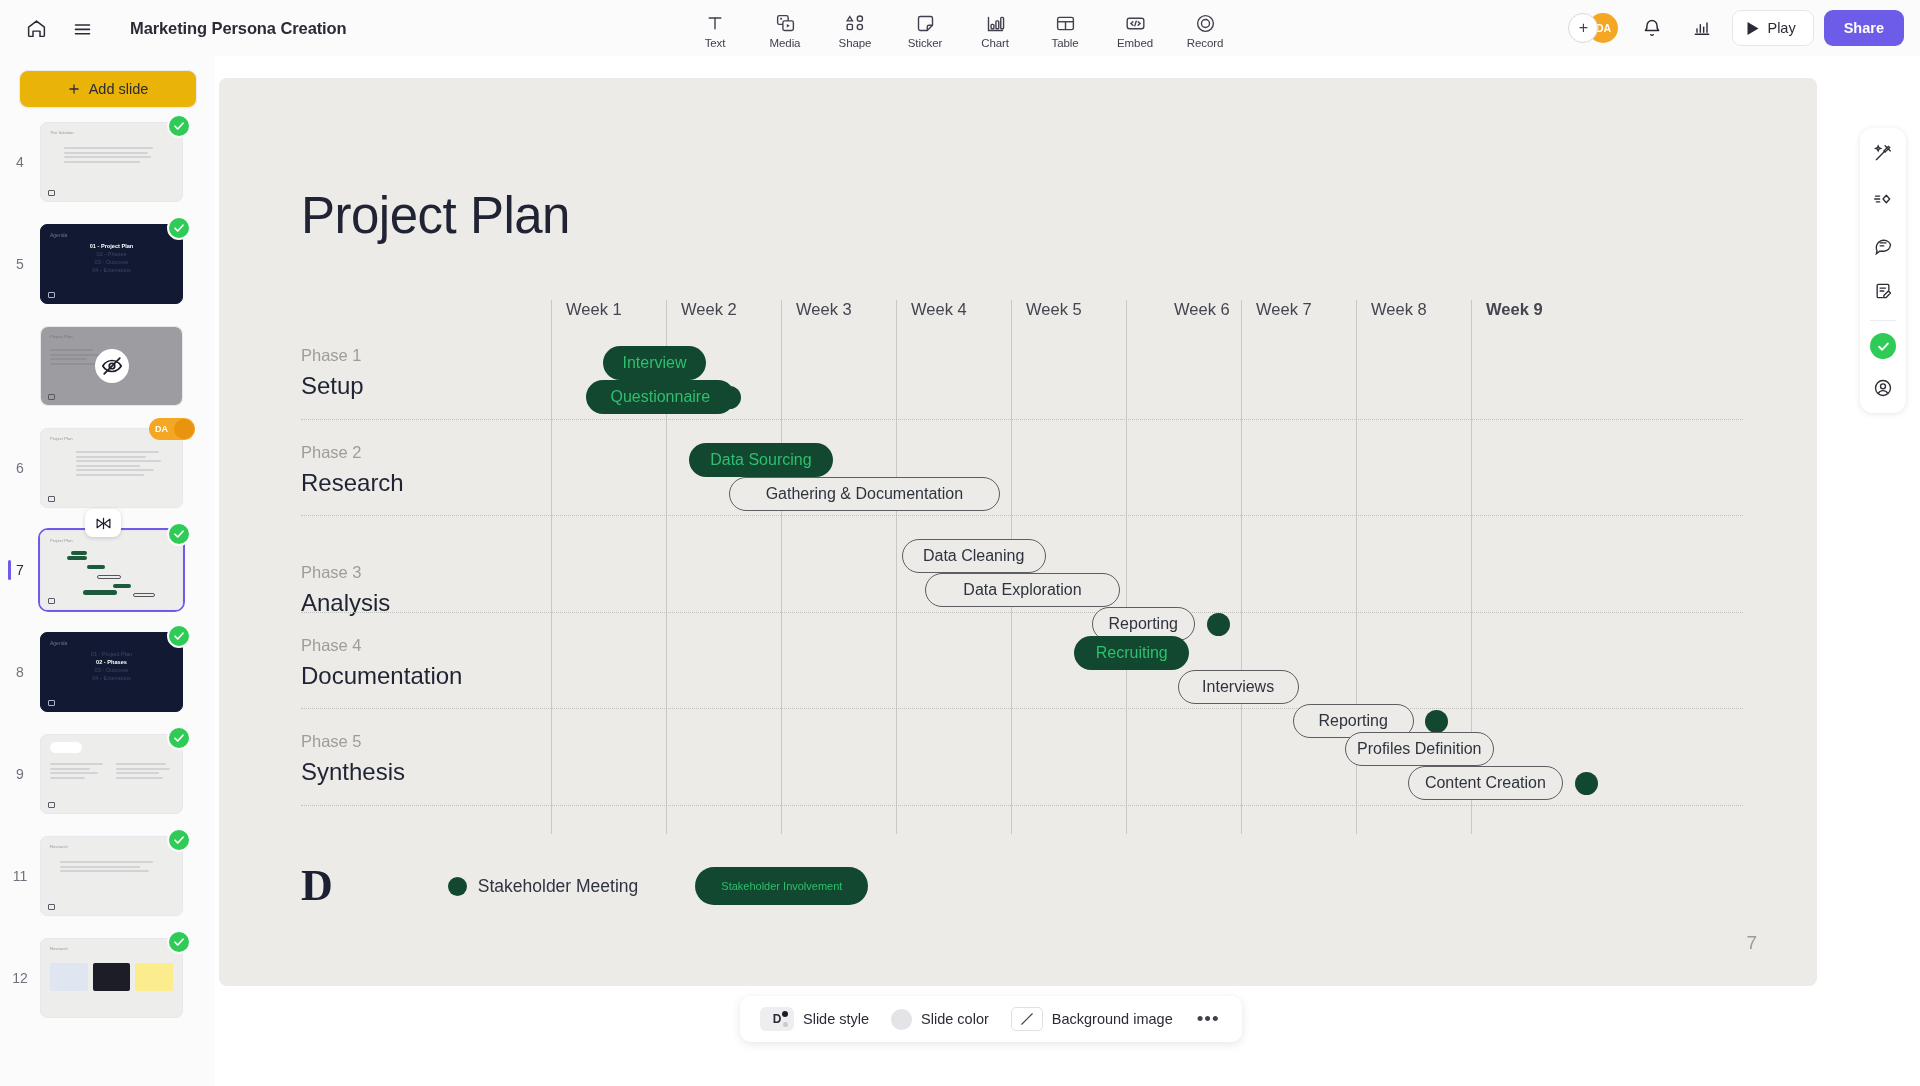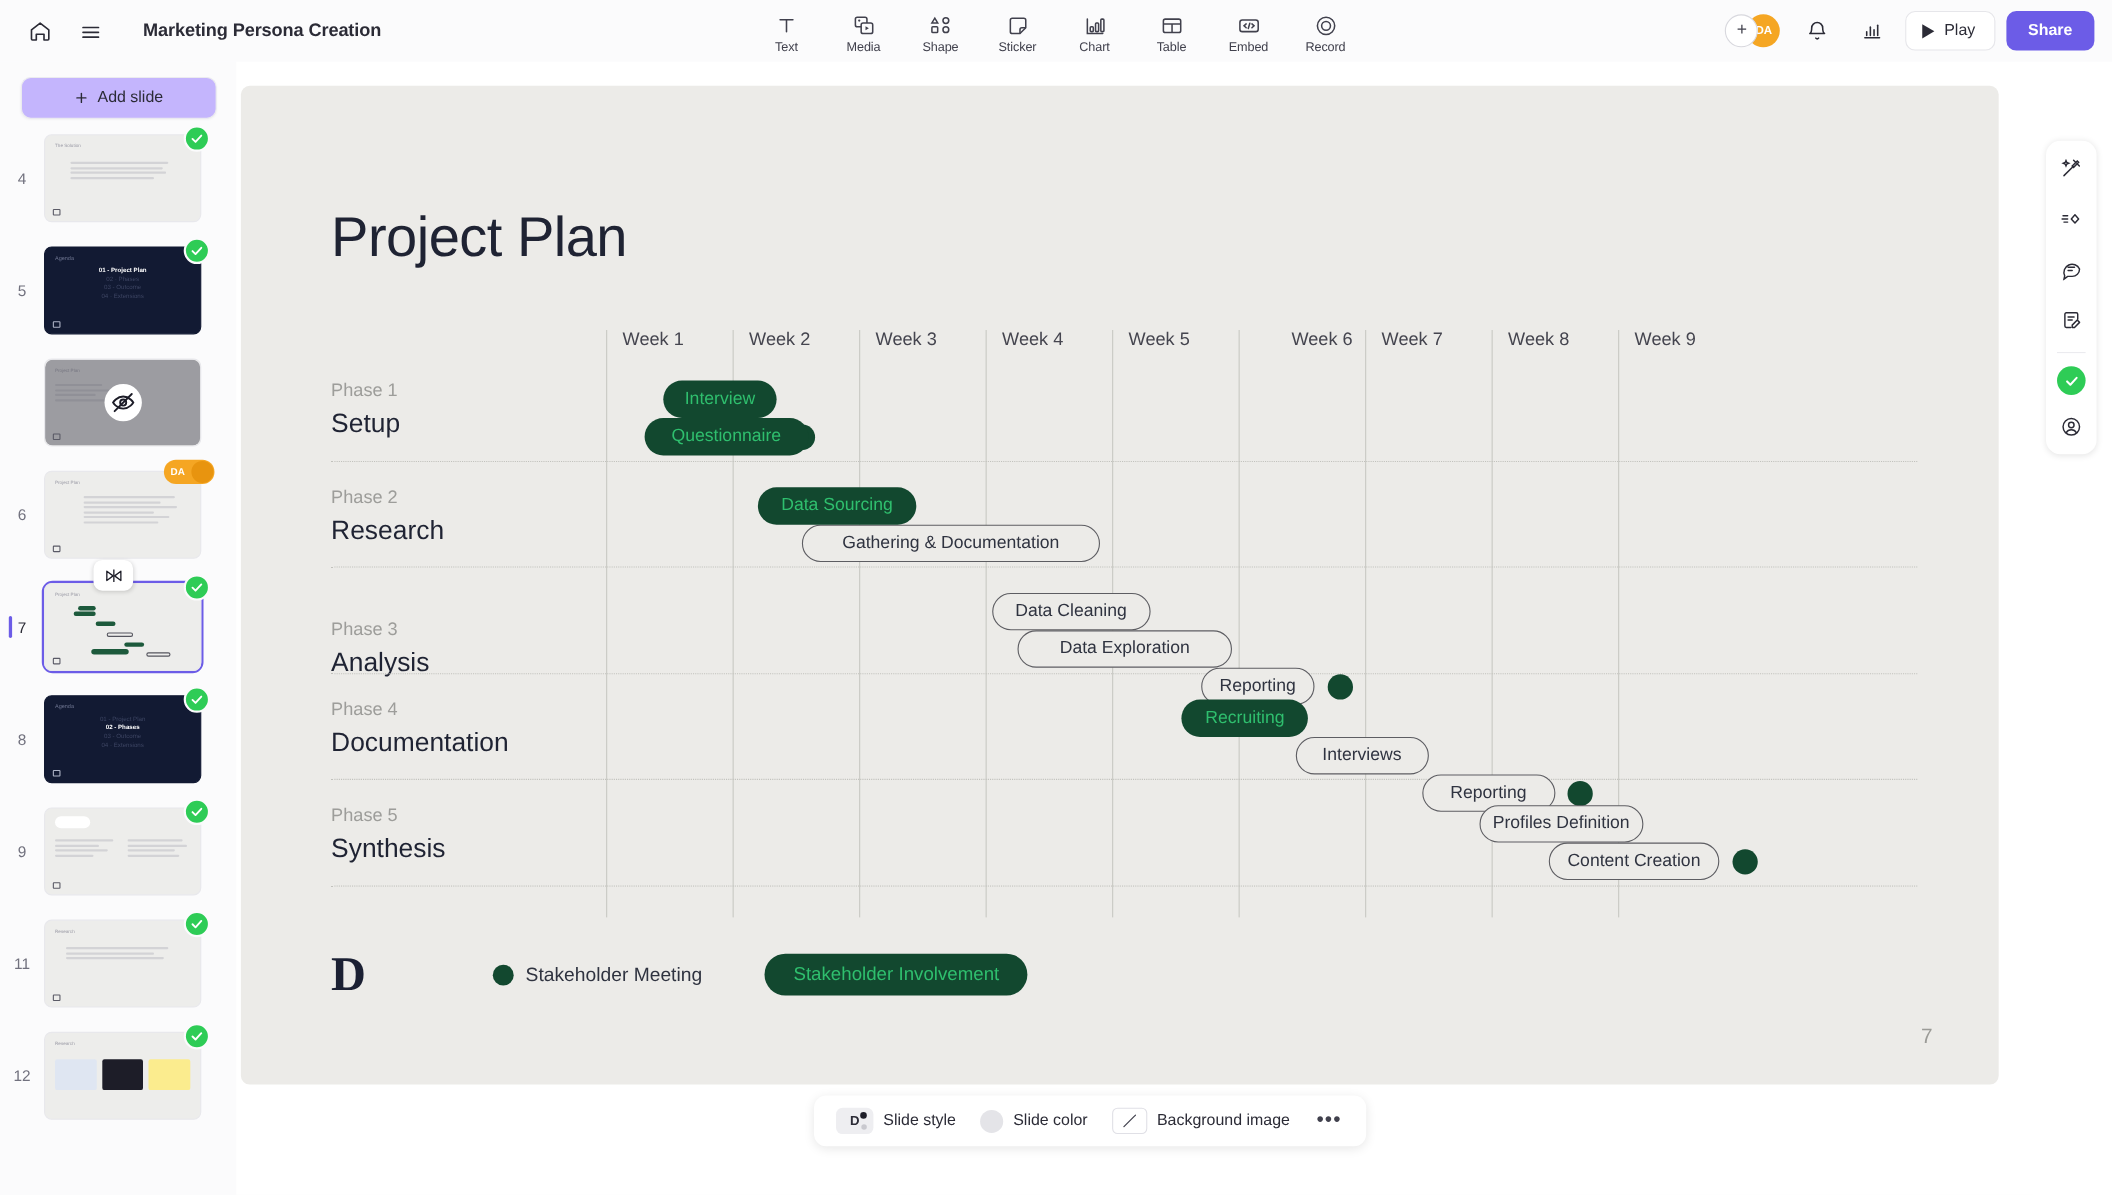--- a/index.html
+++ b/index.html
@@ -72,21 +72,21 @@
 
   
   .sidebar {
     position: absolute; top: 56px; left: 0;
     width: 215px; height: 1030px;
     background: #fbfbfc;
     overflow: hidden;
   }
   .add-slide {
     margin: 14px auto 0; width: 178px; height: 38px;
-    background: #c4b5fd; border: 1.3px solid #ebebef; border-radius: 9px;
+    background: #eab308; border: 1.3px solid #ebebef; border-radius: 9px;
     display: flex; align-items: center; justify-content: center; gap: 8px;
     font-size: 14.5px; color: #2b2b36; cursor: pointer;
     box-shadow: 0 1px 2px rgba(0,0,0,.04);
   }
   .slides { position: relative; margin-top: 13px; }
   .slide-row {
     position: relative; display: flex; align-items: center;
     height: 82px; margin-bottom: 20px;
   }
   .slide-num {
@@ -641,21 +641,21 @@
           <div class="wlabel" style="left: 360px;">Week 4</div>
           <div class="wcol" style="left: 460px;"></div>
           <div class="wlabel" style="left: 475px;">Week 5</div>
           <div class="wcol" style="left: 575px;"></div>
           <div class="wlabel" style="left: 623px;">Week 6</div>
           <div class="wcol" style="left: 690px;"></div>
           <div class="wlabel" style="left: 705px;">Week 7</div>
           <div class="wcol" style="left: 805px;"></div>
           <div class="wlabel" style="left: 820px;">Week 8</div>
           <div class="wcol" style="left: 920px;"></div>
-          <div class="wlabel" style="left: 935px;">Week 9</div>
+          <div class="wlabel" style="left: 935px; font-weight: bold;">Week 9</div>
         </div>
 
       <div id="gRows">
           <div class="phase-lbl" style="top: 46px;">
             <div class="p-sm">Phase 1</div>
             <div class="p-lg">Setup</div>
           </div>
           <div class="rowline" style="top: 118.5px;"></div>
           <div class="pill filled" style="left: 301.75px; width: 103.5px; top: 46px; z-index: 10;">Interview</div>
           <div class="pill filled" style="left: 284.5px; width: 149.5px; top: 80px; z-index: 9;">Questionnaire</div>
@@ -695,21 +695,21 @@
           <div class="dot" style="left: 1273.5px; top: 472px;"></div>
         </div>
     </div>
 
     <div class="legend">
       <span class="legend-logo">D</span>
       <span style="display:inline-flex;align-items:center;gap:11px;margin-left:116px;">
         <span class="legend-dot"></span>
         <span class="legend-txt">Stakeholder Meeting</span>
       </span>
-      <span class="pill filled" style="position:relative;margin-left:57px;height:38px;border-radius:19px;padding:0 26px;font-size:17px;">Stakeholder Involvement</span>
+      <span class="pill filled" style="position:relative;margin-left:57px;height:38px;border-radius:19px;padding:0 26px;font-size:11px;">Stakeholder Involvement</span>
     </div>
   </div>
 
   <div class="right-rail">
     <div class="rail-btn">
       <svg width="20" height="20" viewBox="0 0 24 24" fill="none" stroke="#2b2b36" stroke-width="1.6" stroke-linecap="round">
           <path d="M14.5 3.2 17 5.7M20.8 9.5 18.3 7M4 20l9.5-9.5M6.2 3.5l.9 2.1 2.1.9-2.1.9-.9 2.1-.9-2.1-2.1-.9 2.1-.9z"></path>
           <path d="M13 9.5 18.5 4l1.5 1.5L14.5 11z"></path>
         </svg>
     </div>

